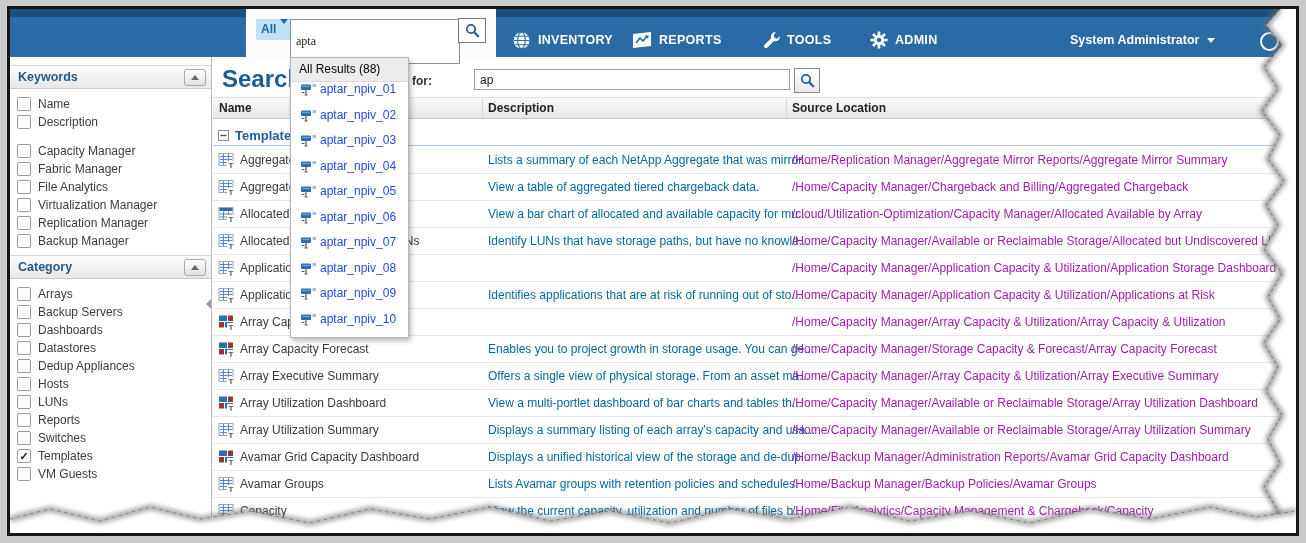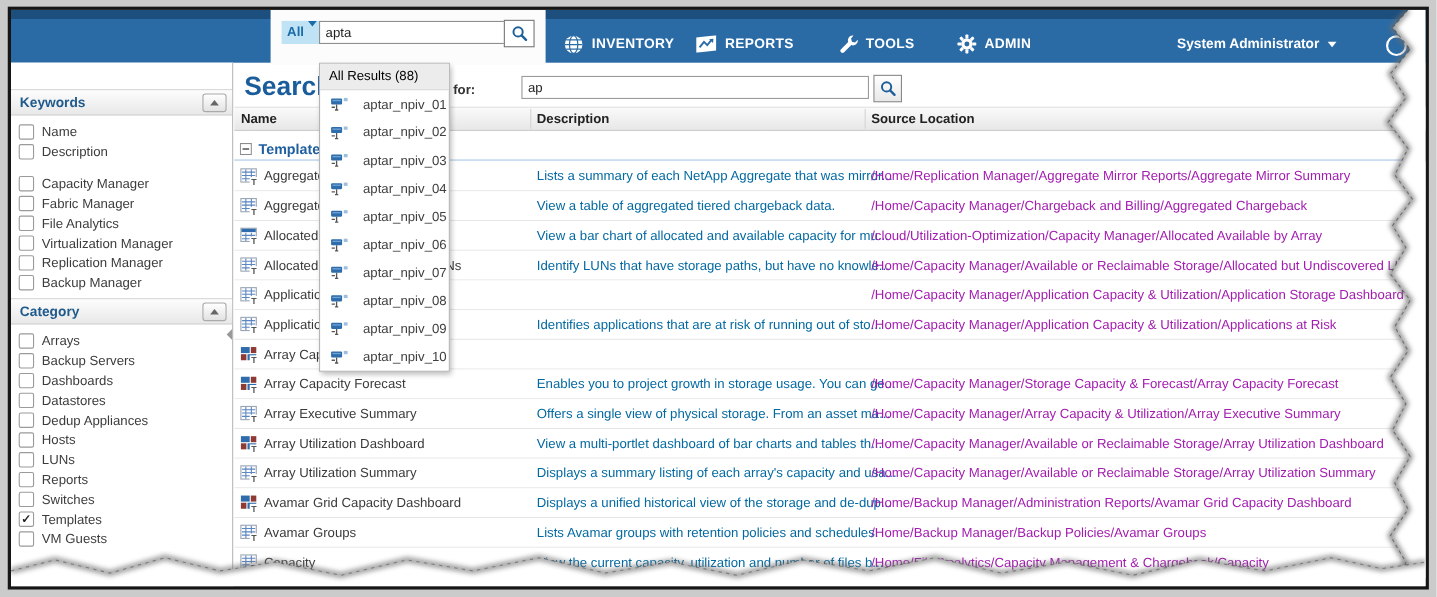--- a/index.html
+++ b/index.html
@@ -6,35 +6,35 @@
   body{width:1306px;height:543px;background:#cbcbcb;font-family:"Liberation Sans",sans-serif;position:relative}
   .inner{position:absolute;left:7px;top:6px;width:1286px;height:524px;border:3px solid #161616;background:#fff;overflow:hidden}
 
   
   .topbar{position:absolute;left:0;top:0;width:100%;height:48px;
     background:linear-gradient(to bottom,#1d4f7e 0,#1d4f7e 8px,#2a6ba6 8px,#2a6ba6 100%)}
   .qs-panel{position:absolute;left:236px;top:0;width:250px;height:50px;background:#fcfcfc}
   .qs-all{position:absolute;left:10px;top:10px;height:21px;padding:0 5px;background:#bfe2f5;color:#1a6ca8;
     font-weight:bold;font-size:12px;line-height:21px;display:flex;align-items:flex-start;gap:4px;cursor:pointer}
   .qs-input{position:absolute;left:44px;top:10px;width:158px;height:19px;border:1px solid #8f8f8f;
-    font-size:12px;padding:0 5px;color:#222;font-family:Liberation Sans, sans-serif}
+    font-size:12px;padding:12px 5px;color:#222;font-family:Liberation Serif, serif}
   .qs-btn{position:absolute;left:212px;top:9px;width:26px;height:23px;border:1px solid #777;background:#fff;
     display:flex;align-items:center;justify-content:center;cursor:pointer}
   .nav-item{position:absolute;top:21px;height:20px;display:flex;align-items:center;gap:7px;color:#fff;
     font-weight:bold;font-size:12.5px;letter-spacing:.3px;cursor:pointer;white-space:nowrap}
   .nav-inventory{left:502px}.nav-reports{left:622px}.nav-tools{left:752px}.nav-admin{left:860px}
   .user-menu{position:absolute;left:1060px;top:24px;color:#fff;font-weight:bold;font-size:12.5px;
     display:flex;gap:8px;align-items:center;cursor:pointer;white-space:nowrap}
   .help-circle{position:absolute;left:1250px;top:23px;width:15px;height:15px;border:2px solid #fff;border-radius:50%}
   .caret-down{width:0;height:0;border-left:4px solid transparent;border-right:4px solid transparent;border-top:5px solid currentColor}
   .caret-up{width:0;height:0;border-left:4px solid transparent;border-right:4px solid transparent;border-bottom:5px solid #666}
 
   
   .sidebar{position:absolute;left:0;top:48px;width:202px;height:476px;background:#fff;border-right:1px solid #b8b8b8;
-    padding-top:24px;box-sizing:border-box}
+    padding-top:8px;box-sizing:border-box}
   .side-header{position:relative;height:22px;background:linear-gradient(#fdfdfd,#e8e8e8);
     border-top:1px solid #d8d8d8;border-bottom:1px solid #c9c9c9;color:#1f5a8c;font-weight:bold;
     font-size:12.5px;line-height:22px;padding-left:8px}
   .side-collapse{position:absolute;right:5px;top:3px;width:20px;height:15px;border:1px solid #aaa;border-radius:3px;
     background:linear-gradient(#fff,#e2e2e2);display:flex;align-items:center;justify-content:center;cursor:pointer}
   .side-items{padding:6px 0 5px 7px}
   .side-item{display:flex;align-items:center;gap:7px;height:18px;font-size:12px;color:#3c3c3c;cursor:pointer}
   .checkbox{width:12px;height:12px;border:1px solid #9a9a9a;border-radius:2px;background:#fff;font-size:11px;
     line-height:12px;color:#222;text-align:center;font-weight:bold;flex:0 0 auto}
   .splitter-arrow{position:absolute;left:196px;top:290px;width:0;height:0;
@@ -60,21 +60,21 @@
   .cell-icon{position:absolute;left:5px;top:5px;width:17px;height:17px}
   .cell-name{position:absolute;left:27px;top:6px;font-size:12px;color:#3a3a3a;white-space:nowrap}
   .cell-desc{position:absolute;left:275px;top:6px;font-size:12px;color:#0369a1;white-space:nowrap}
   .cell-source{position:absolute;left:579px;top:6px;font-size:12px;color:#a21caf;cursor:pointer;white-space:nowrap}
 
   
   .autocomplete{position:absolute;left:280px;top:48px;width:117px;background:#fff;border:1px solid #b5b5b5;
     box-shadow:2px 3px 5px rgba(0,0,0,.28);z-index:50}
   .ac-header{height:23px;background:#ececec;border-bottom:1px solid #dcdcdc;font-size:12px;color:#000000;
     line-height:23px;padding-left:8px;white-space:nowrap}
-  .ac-item{height:25.5px;display:flex;align-items:center;gap:13px;padding-left:9px;font-size:12px;color:#404040;
+  .ac-item{height:25.5px;display:flex;align-items:flex-start;gap:3px;padding-left:9px;font-size:12px;color:#1d4ed8;
     cursor:pointer;white-space:nowrap}
 
   
   .tear-right{position:absolute;right:0;top:0;width:40px;height:524px;z-index:90;pointer-events:none}
   .tear-bottom{position:absolute;left:0;bottom:0;width:100%;height:32px;z-index:90;pointer-events:none}
   .icon{display:inline-flex;align-items:center;justify-content:center;flex:0 0 auto}
 </style>
 </head>
 <body>
 
@@ -366,20 +366,21 @@
             <svg width="17" height="17" viewBox="0 0 17 17">
               <rect x="1" y="1.5" width="8" height="5.5" fill="#2e6cab"></rect>
               <rect x="10" y="1.5" width="5" height="5.5" fill="#8d3b34"></rect>
               <rect x="1" y="8" width="5" height="5.5" fill="#8d3b34"></rect>
               <rect x="7" y="8" width="8" height="5.5" fill="#2e6cab"></rect>
               <rect x="9" y="9" width="8" height="8" fill="#fff"></rect>
               <text x="10.5" y="16" font-size="8" font-weight="bold" fill="#555" font-family="Liberation Sans, sans-serif">T</text>
             </svg>
           </span>
           <span class="cell-name">Array Capacity &amp; Utilization</span>
+          <span class="cell-source">/Home/Capacity Manager/Array Capacity &amp; Utilization/Array Capacity &amp; Utilization</span>
         </div>
         <div class="trow">
           <span class="cell-icon icon">
             <svg width="17" height="17" viewBox="0 0 17 17">
               <rect x="1" y="1.5" width="8" height="5.5" fill="#2e6cab"></rect>
               <rect x="10" y="1.5" width="5" height="5.5" fill="#8d3b34"></rect>
               <rect x="1" y="8" width="5" height="5.5" fill="#8d3b34"></rect>
               <rect x="7" y="8" width="8" height="5.5" fill="#2e6cab"></rect>
               <rect x="9" y="9" width="8" height="8" fill="#fff"></rect>
               <text x="10.5" y="16" font-size="8" font-weight="bold" fill="#555" font-family="Liberation Sans, sans-serif">T</text>

